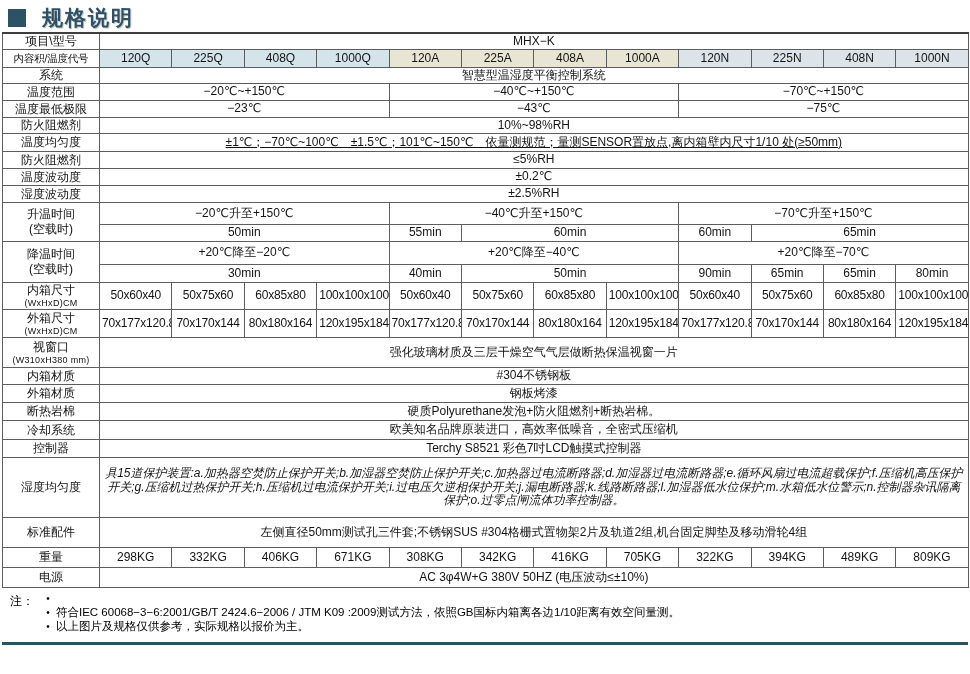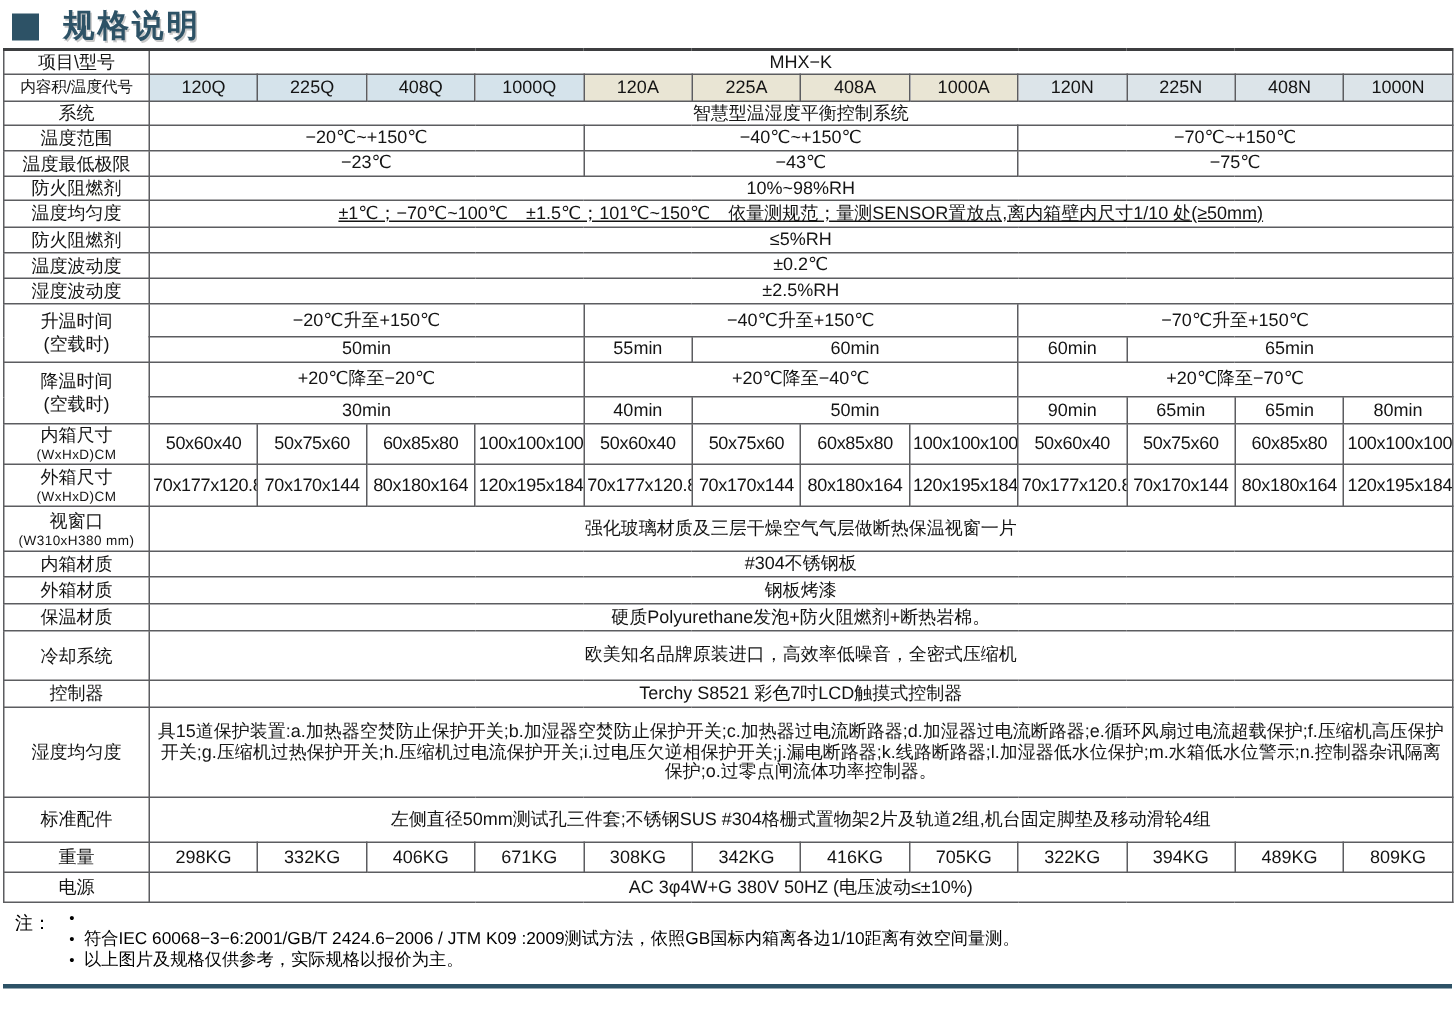--- a/index.html
+++ b/index.html
@@ -16,21 +16,21 @@
                border-top:2px solid #3d3e40; }
   table.spec td { border:1px solid #5c5d60; font-size:12px; text-align:center; vertical-align:middle;
                   padding:0 2px; color:#141414; overflow:hidden; line-height:1.15; }
   td.lbl { text-align:left; padding-left:5px; }
   td.lbl .lm { font-size:12px; white-space:pre-line; line-height:1.25; }
   td.lbl .ls { font-size:9px; letter-spacing:0.3px; color:#141414; }
   td.lbl.sm .lm { font-size:10.5px; letter-spacing:-0.2px; }
   td.q { background:#d5e3eb; }
   td.a { background:#e9e5d4; }
   td.n { background:#dce4e9; }
-  td.left { text-align:left; padding:2px 6px; font-size:11.5px; line-height:1.32; }
+  td.left { text-align:left; padding:2px 6px; font-size:11.5px; line-height:1.32;font-style:italic; }
   td.dim { font-size:10.5px; letter-spacing:-0.2px; padding:0 1px; }
   td.uni { font-size:11.5px;text-decoration:underline; }
 
   .notes { margin:0 2px; border-bottom:3px solid #2d5266; padding:4px 6px 8px 8px;
            display:flex; align-items:flex-start; min-height:44px; }
   .notes-label { font-size:12px; width:30px; flex:0 0 auto; padding-top:1px; }
   .notes-list { display:flex; flex-direction:column; gap:1px; }
   .note-item { display:flex; font-size:11.5px; line-height:1.18; }
   .note-item .bullet { width:16px; flex:0 0 auto; text-align:center; font-size:10px; padding-top:1px; }
 </style>
@@ -220,25 +220,25 @@
           <td colspan="12">#304不锈钢板</td>
         </tr>
         <tr style="height: 18px;">
           <td class="lbl">
             <div class="lm">外箱材质</div>
           </td>
           <td colspan="12">钢板烤漆</td>
         </tr>
         <tr style="height: 18px;">
           <td class="lbl">
-            <div class="lm">保温材质</div>
+            <div class="lm">断热岩棉</div>
           </td>
           <td colspan="12">硬质Polyurethane发泡+防火阻燃剂+断热岩棉。</td>
         </tr>
-        <tr style="height: 33px; margin-top: 40px;">
+        <tr style="height: 19px; margin-top: 40px;">
           <td class="lbl">
             <div class="lm">冷却系统</div>
           </td>
           <td colspan="12">欧美知名品牌原装进口，高效率低噪音，全密式压缩机</td>
         </tr>
         <tr style="height: 18px;">
           <td class="lbl">
             <div class="lm">控制器</div>
           </td>
           <td colspan="12">Terchy S8521 彩色7吋LCD触摸式控制器</td>

